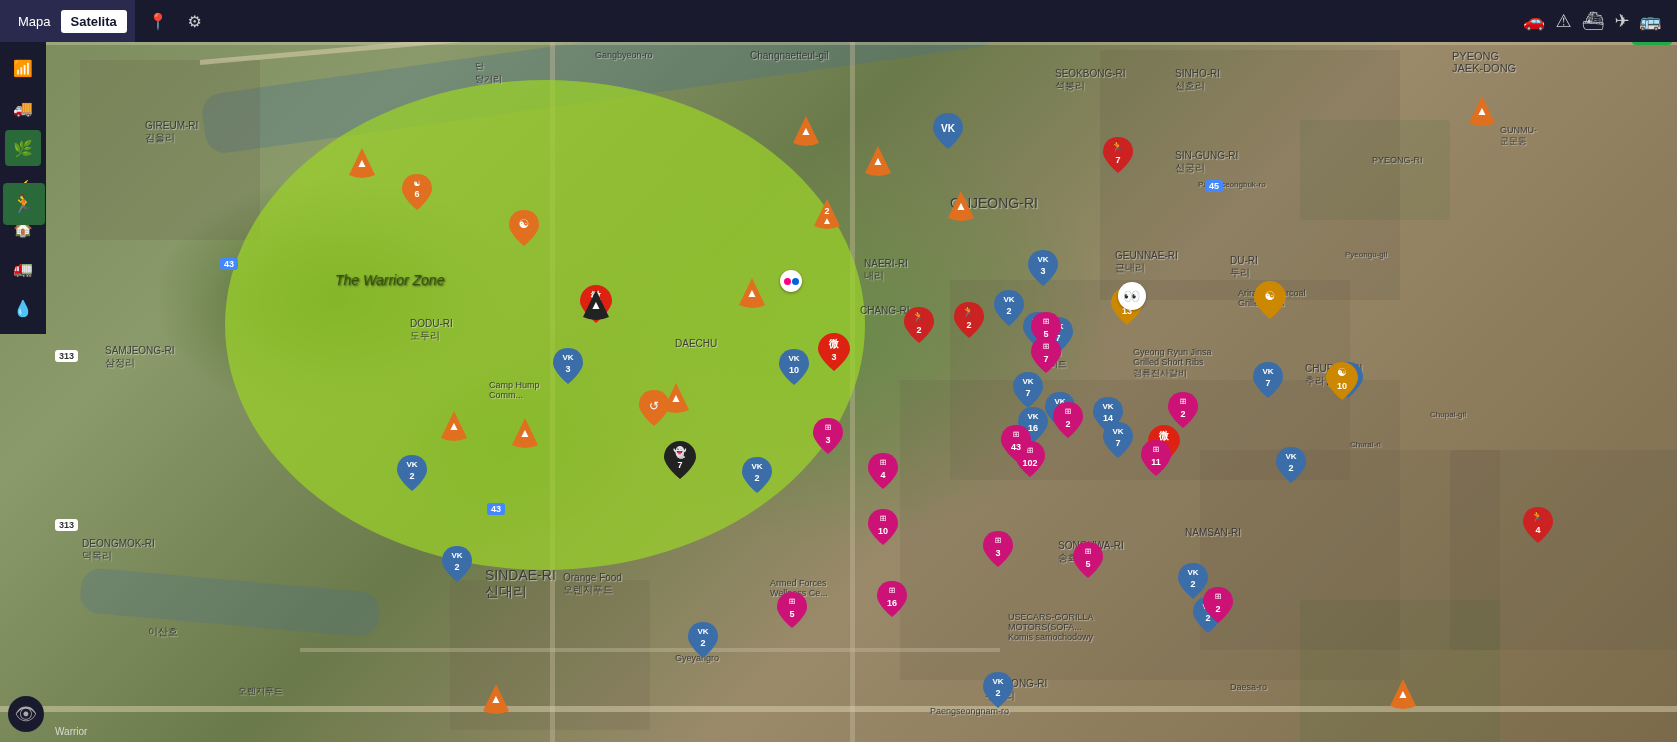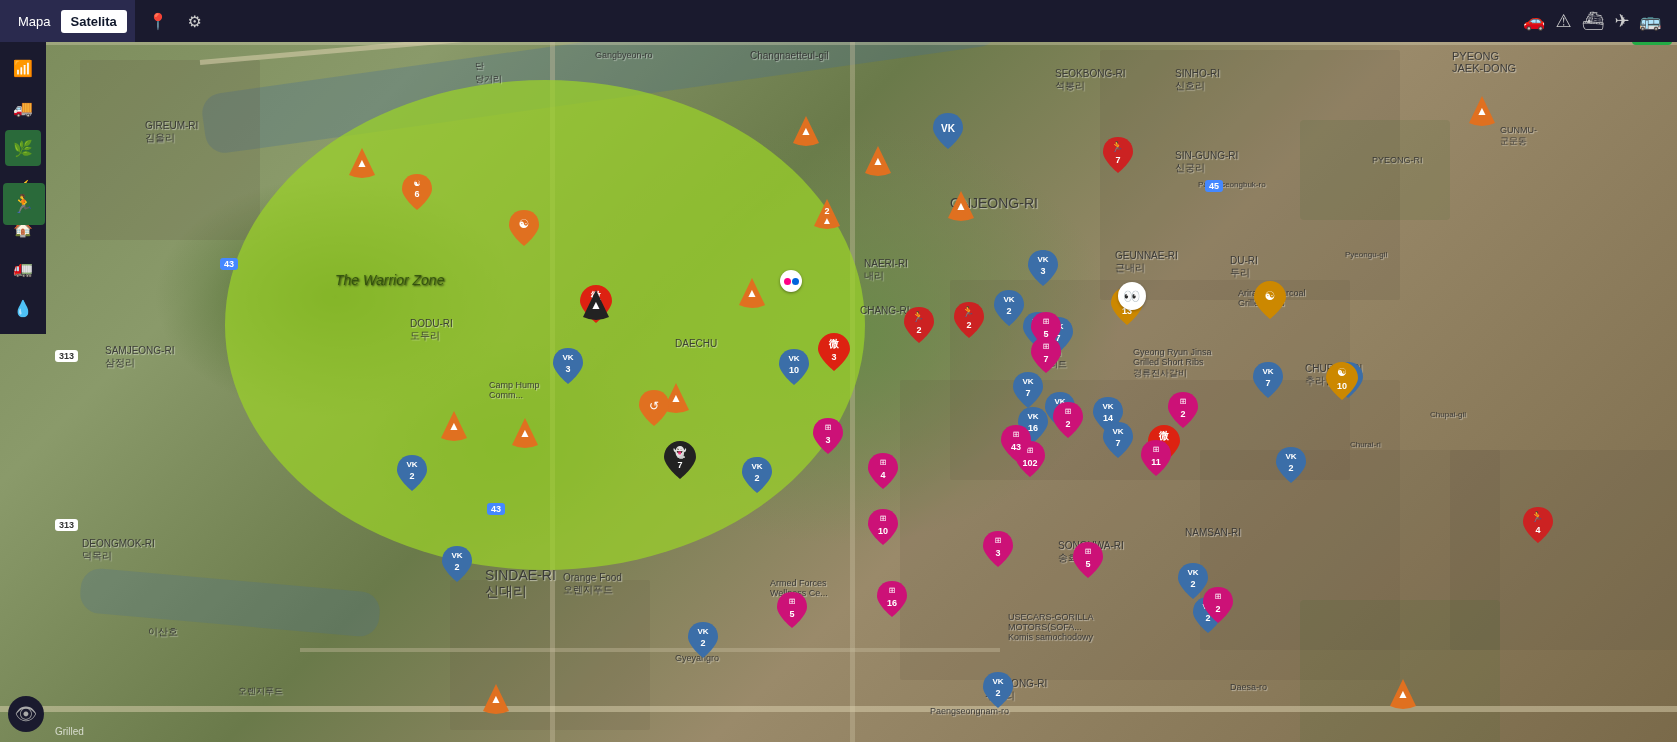--- a/index.html
+++ b/index.html
@@ -811,18 +811,18 @@
     <div class="sidebar-icon">⚡</div>
     <div class="sidebar-icon">🏠</div>
     <div class="sidebar-icon">🚛</div>
     <div class="sidebar-icon">💧</div>
   </div>
 
   <div class="bottom-left">
     <div style="width:36px;height:36px;background:#1a1a2e;border-radius:50%;display:flex;align-items:center;justify-content:center;color:#aaa;font-size:18px;cursor:pointer;">👁</div>
   </div>
 
-  <div class="google-logo">Grilled</div>
+  <div class="google-logo">Warrior</div>
 
   <div style="position:absolute;top:5px;right:5px;z-index:60;">
     <div style="width:40px;height:40px;background:#22aa44;border-radius:4px;display:flex;align-items:center;justify-content:center;color:#fff;font-size:18px;">🏃</div>
   </div>
 </div>
 
 </body></html>

